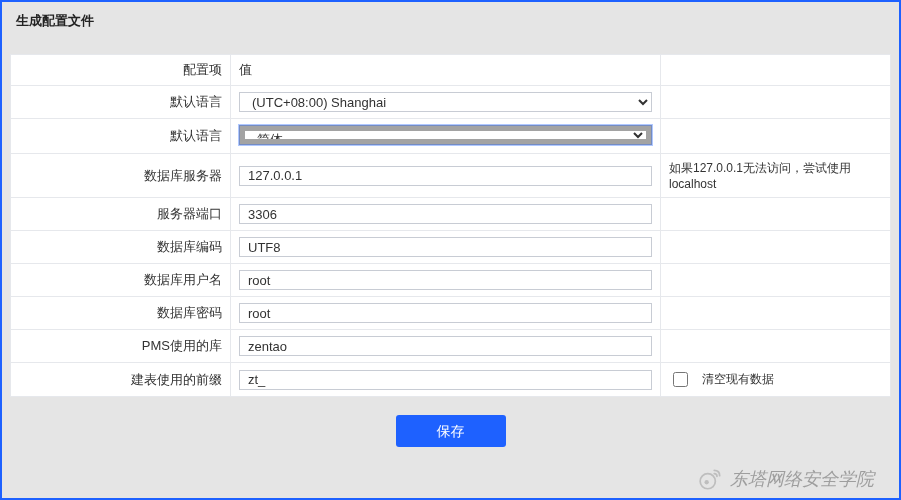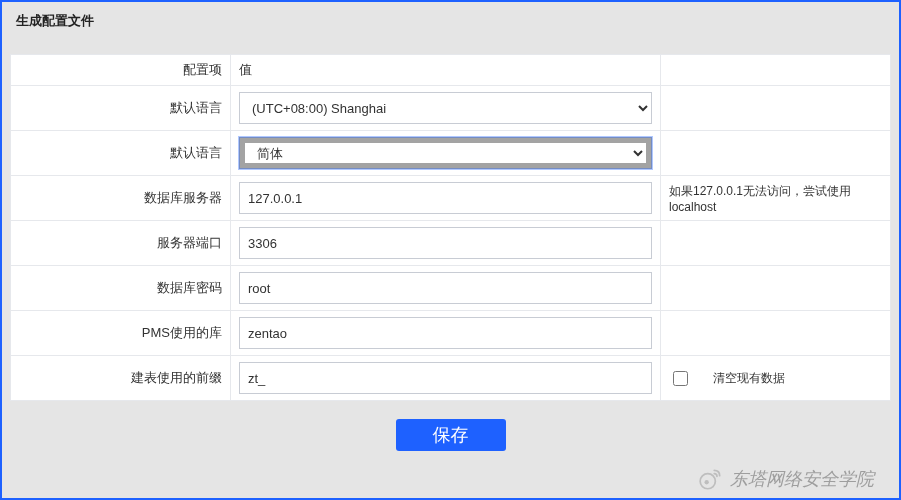--- a/index.html
+++ b/index.html
@@ -52,61 +52,61 @@
   td.input-cell {
     width: 430px;
   }
   td.hint-cell {
     font-size: 12px;
     color: #333;
     background: #fff;
   }
   .ctrl {
     width: 100%;
-    height: 32px;
+    height: 20px;
     border: 1px solid #c8ccd4;
     background: #fff;
     font-size: 13px;
     font-family: inherit;
     padding: 0 8px;
     color: #323232;
   }
   select.ctrl {
     appearance: auto;
     padding-right: 22px;
     background: #fff;
   }
   select.focused {
     border: 6px solid #a3a3a3;
     outline: 2px solid rgba(30,97,255,.35);
     outline-offset: -1px;
   }
   .check-wrap {
     display: flex;
     align-items: center;
-    gap: 22px;
+    gap: 11px;
   }
   .check-wrap input[type="checkbox"] {
     width: 15px; height: 15px;
     border: 1px solid #c8ccd4;
   }
   .btn-row {
     text-align: center;
     padding: 18px 0 0 0;
   }
   .btn-primary {
     display: inline-block;
     min-width: 110px;
     height: 32px;
     line-height: 32px;
     background: #1e61ff;
     color: #fff;
     border: none;
     border-radius: 3px;
-    font-size: 18px;
+    font-size: 14px;
     cursor: pointer;
     padding: 0 30px;
     text-align: center;
   }
   .watermark {
     position: absolute;
     right: 25px;
     bottom: 6px;
     display: flex;
     align-items: center;
@@ -163,21 +163,35 @@
       </tr>
 
       <tr>
         <td class="label-cell">服务器端口</td>
         <td class="input-cell">
           <input class="ctrl" type="text" value="3306" style="">
         </td>
         <td class="hint-cell"></td>
       </tr>
 
-
+      <tr>
+        <td class="label-cell">数据库编码</td>
+        <td class="input-cell">
+          <input class="ctrl" type="text" value="UTF8" style="">
+        </td>
+        <td class="hint-cell"></td>
+      </tr>
+
+      <tr>
+        <td class="label-cell">数据库用户名</td>
+        <td class="input-cell">
+          <input class="ctrl" type="text" value="root" style="">
+        </td>
+        <td class="hint-cell"></td>
+      </tr>
 
       <tr>
         <td class="label-cell">数据库密码</td>
         <td class="input-cell">
           <input class="ctrl" type="text" value="root" style="">
         </td>
         <td class="hint-cell"></td>
       </tr>
 
       <tr>

